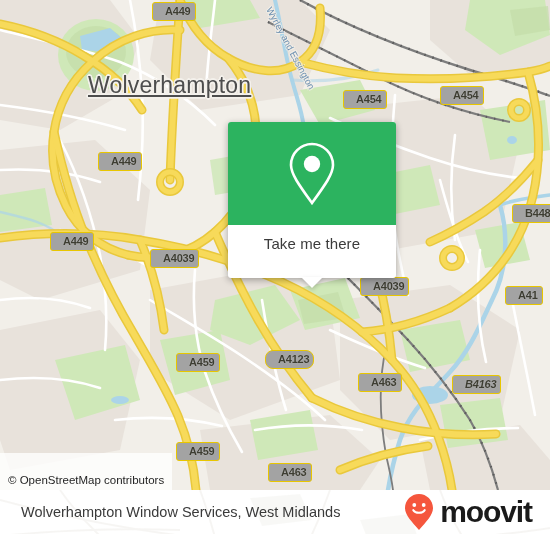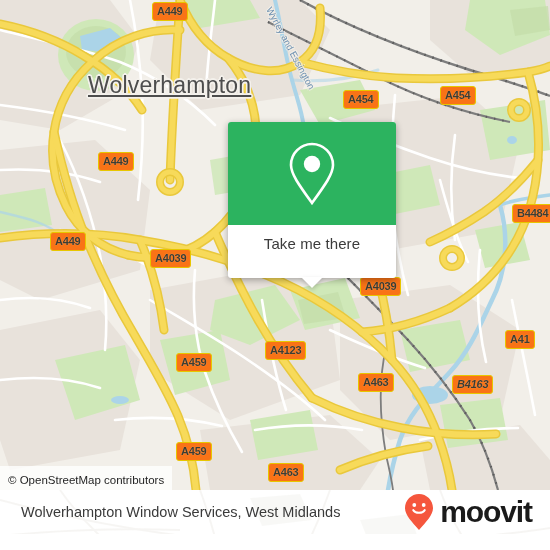--- a/index.html
+++ b/index.html
@@ -24,29 +24,29 @@
     left: 0; top: 0;
     width: 550px; height: 490px;
     overflow: hidden;
     background: #f2efe9;
   }
   #map-svg { position: absolute; left: 0; top: 0; }
 
   
   .shield {
     position: absolute;
-    background: #f97316;
+    background: #a3a3a3;
     border: 1.6px solid #e8c600;
     border-radius: 3px;
     color: #3d3d32;
     font-family: "Liberation Sans", sans-serif;
     font-weight: bold;
     font-size: 11px;
     line-height: 14px;
-    padding: 1px 4px 2px 4px;
+    padding: 1px 4px 2px 12px;
     letter-spacing: -0.2px;
     white-space: nowrap;
     text-shadow: 0 0 1px rgba(255,255,255,.4);
   }
 
   .place-label {
     position: absolute;
     font-family: "Liberation Sans", sans-serif;
     color: #4b4b4b;
     white-space: nowrap;
@@ -112,21 +112,21 @@
     border-right: 11px solid transparent;
     border-top: 11px solid #ffffff;
     filter: drop-shadow(0 2px 2px rgba(0,0,0,0.18));
   }
 
   
   #osm-attrib {
     position: absolute;
     left: 0;
     bottom: 0;
-    padding: 8px 8px 4px 8px;
+    padding: 21px 8px 4px 8px;
     background: rgba(255,255,255,0.78);
     font-family: "Liberation Sans", sans-serif;
     font-size: 11.5px;
     color: #1f1f1f;
     white-space: nowrap;
   }
 
   
   #footer {
     position: absolute;
@@ -337,22 +337,22 @@
     <div class="canal-label" style="left:274px; top:5px; transform: rotate(62deg);">Wyrley and Essington</div>
 
     <div class="shield" style="left:152px; top:2px;">A449</div>
     <div class="shield" style="left:343px; top:90px;">A454</div>
     <div class="shield" style="left:440px; top:86px;">A454</div>
     <div class="shield" style="left:98px;  top:152px;">A449</div>
     <div class="shield" style="left:50px;  top:232px;">A449</div>
     <div class="shield" style="left:512px; top:204px;">B4484</div>
     <div class="shield" style="left:150px; top:249px;">A4039</div>
     <div class="shield" style="left:360px; top:277px;">A4039</div>
-    <div class="shield" style="left:505px; top:286px;margin-top:44px;">A41</div>
-    <div class="shield" style="left:265px; top:341px;">A4123</div>
+    <div class="shield" style="left:505px; top:286px;">A41</div>
+    <div class="shield" style="left:265px; top:350px;border-radius:8px;">A4123</div>
     <div class="shield" style="left:176px; top:353px;">A459</div>
     <div class="shield" style="left:358px; top:373px;">A463</div>
     <div class="shield" style="left:452px; top:375px;font-style:italic;">B4163</div>
     <div class="shield" style="left:176px; top:442px;">A459</div>
     <div class="shield" style="left:268px; top:463px;">A463</div>
 
     <div id="popup">
       <div id="popup-green">
         <span id="popup-pin">
           <svg width="50" height="66" viewBox="0 0 50 66">

